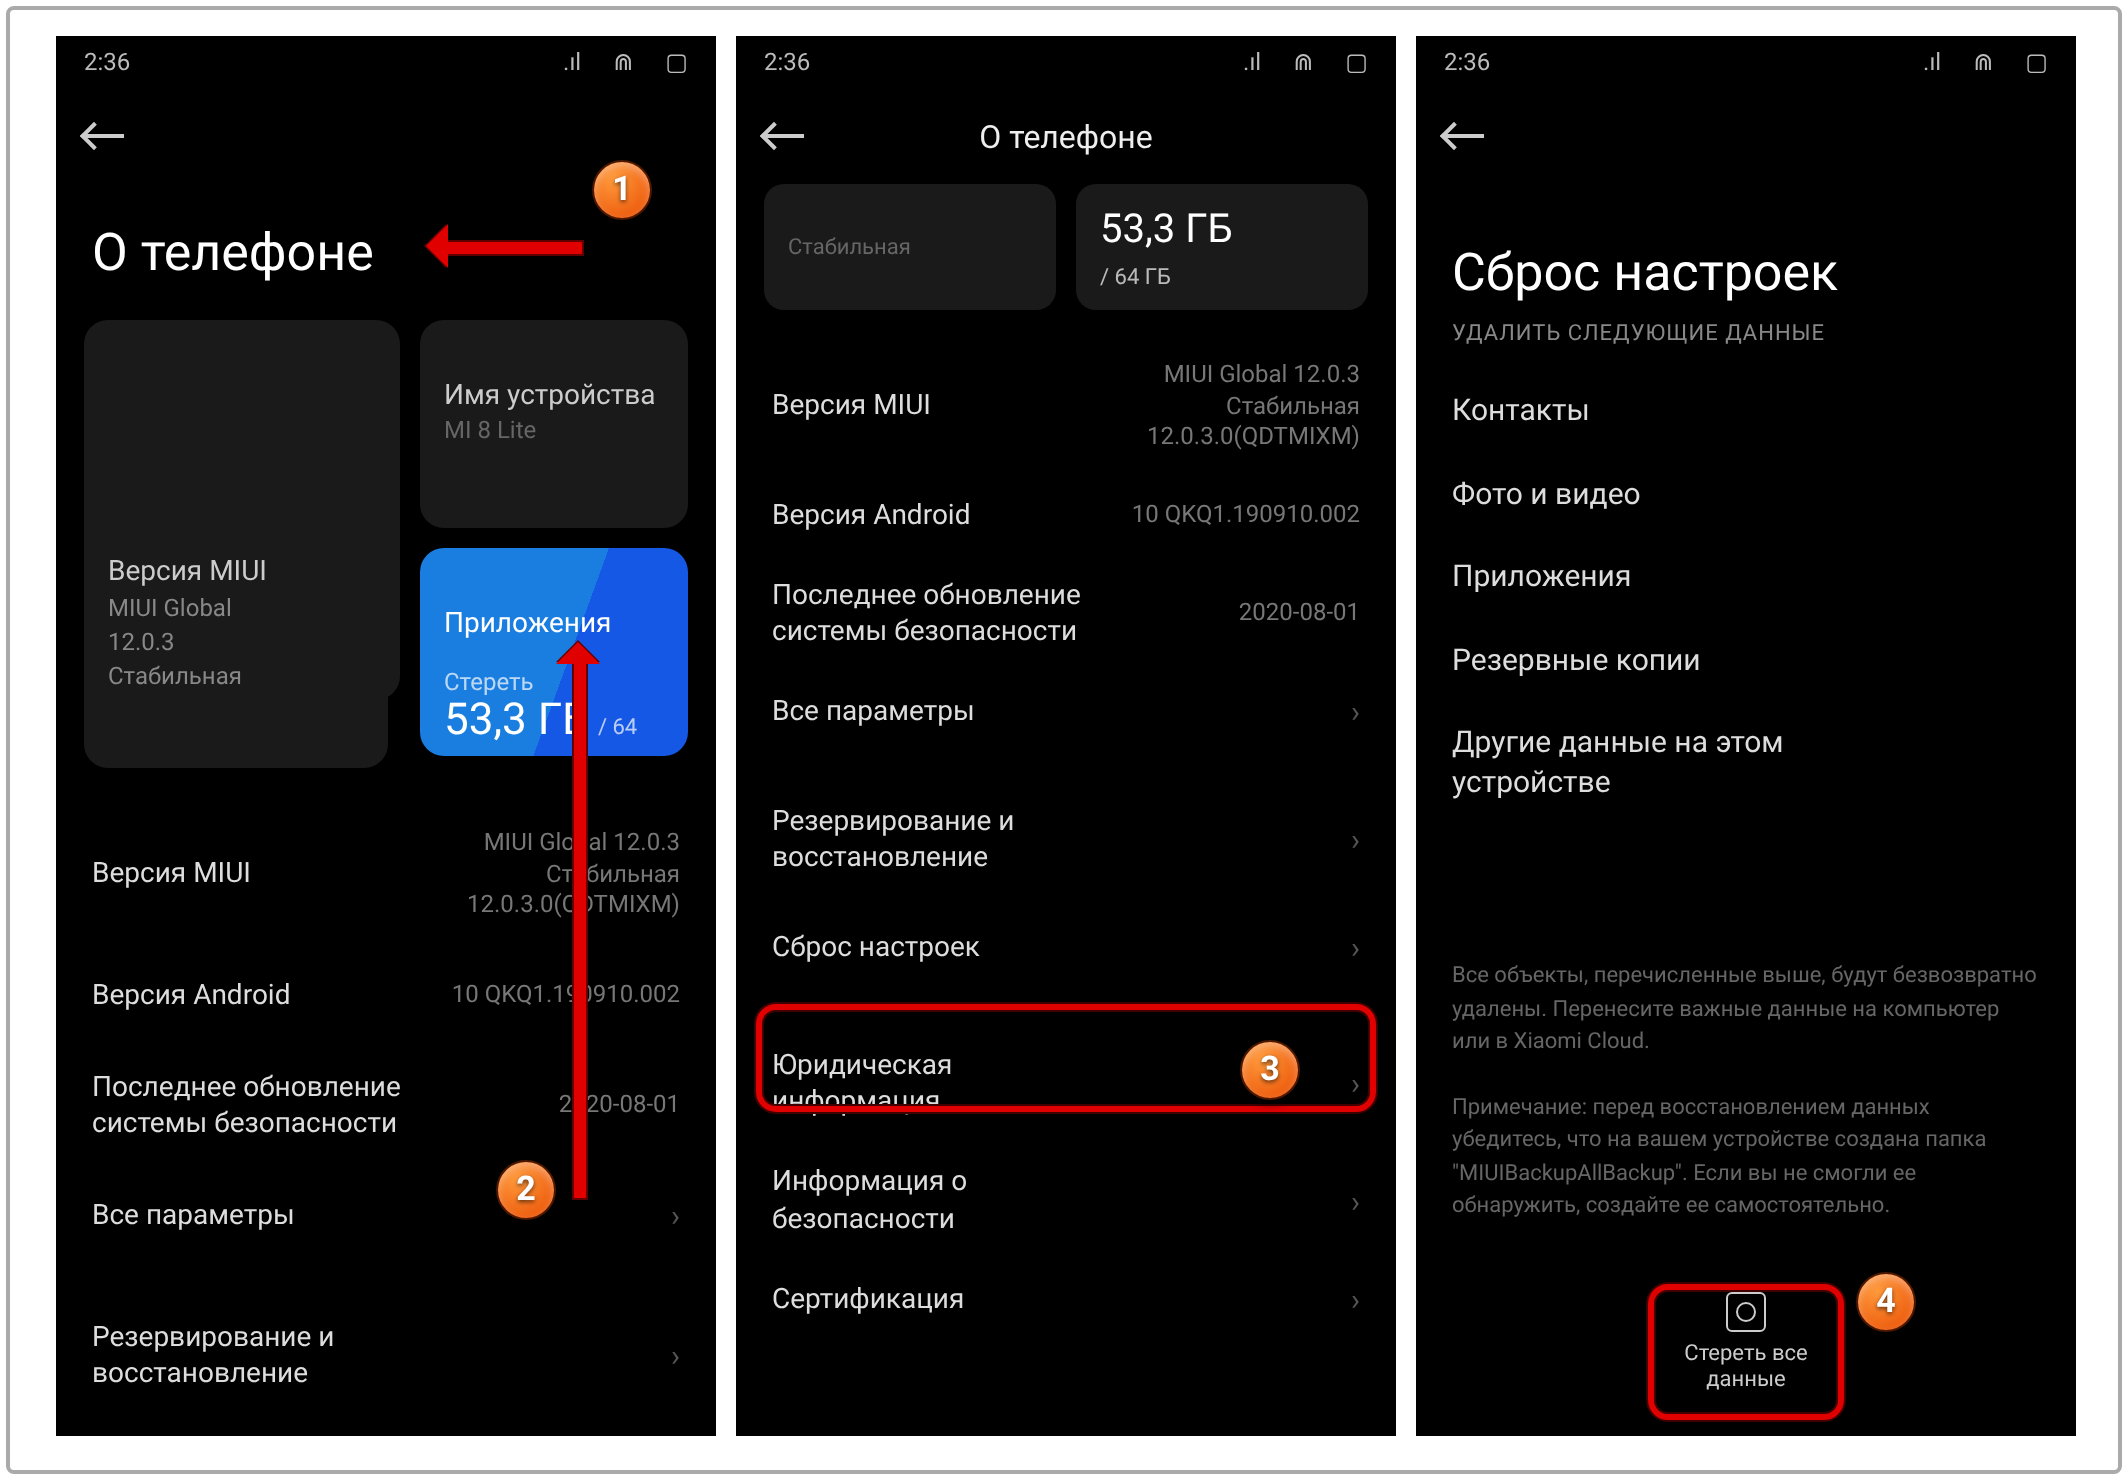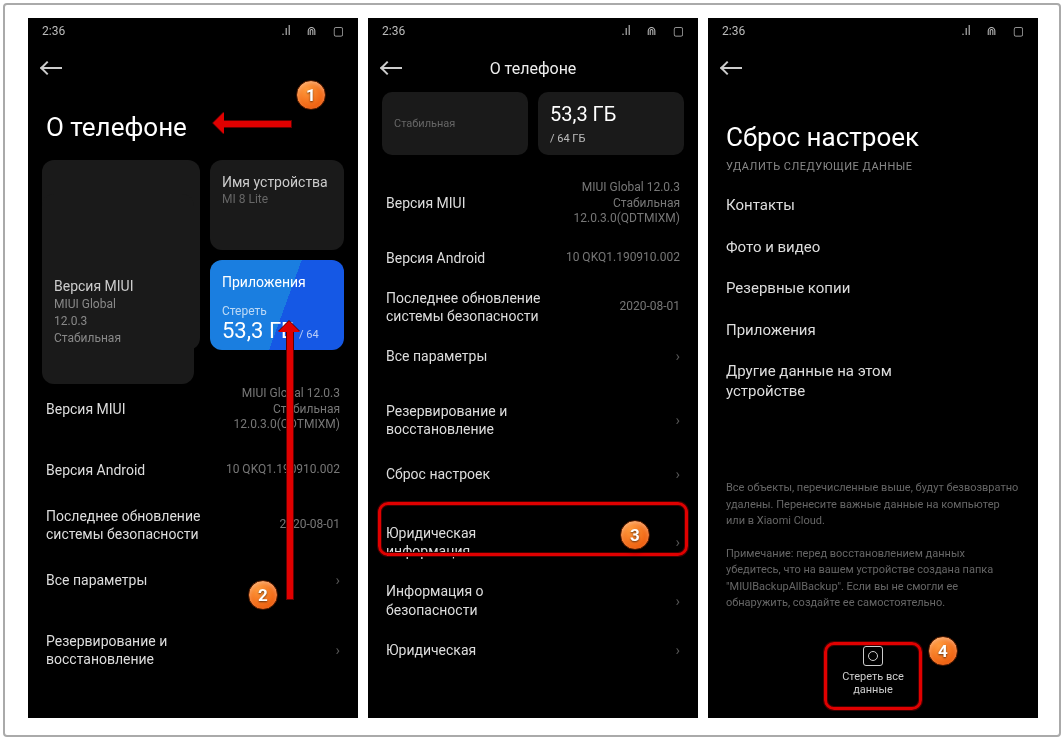--- a/index.html
+++ b/index.html
@@ -80,21 +80,21 @@
   }
   .miui-logo-card { display:flex; align-items:center; justify-content:center; }
   .miui-logo {
     width: 90px; height: 90px;
     background: linear-gradient(135deg, #6a4bc8, #3a7ef0, #a85bd8);
     border-radius: 18px;
     display:flex; align-items:center; justify-content:center;
     font-size: 44px; font-weight: 700; color: #fff;
     position: relative;
   }
-  .card-label { font-size: 14px; color: #ccc; }
+  .card-label { font-size: 14px; color: #ccc; margin-top: 16px; }
   .card-sub { font-size: 12px; color: #666; margin-top: 2px; }
   .card-storage .card-label { color: #fff; }
   .storage-used-label { font-size: 12px; color: rgba(255,255,255,0.7); margin-top: 14px; }
   .storage-used-val { font-size: 22px; color: #fff; font-weight: 400; }
   .storage-total { font-size: 11px; color: rgba(255,255,255,0.7); }
   .miui-ver-card .card-label { color:#ccc; font-size:14px; margin-top: 70px;}
   .miui-ver-sub { font-size: 12px; color:#888; margin-top:3px; }
 
   .row {
     display: flex; justify-content: space-between; align-items: center;
@@ -304,21 +304,21 @@
   <div class="divider"></div>
   <div class="row row-thin">
     <div class="row-label">Юридическая информация</div>
     <div class="chevron">›</div>
   </div>
   <div class="row row-thin">
     <div class="row-label">Информация о безопасности</div>
     <div class="chevron">›</div>
   </div>
   <div class="row row-thin">
-    <div class="row-label">Юридическая</div>
+    <div class="row-label">Сертификация</div>
     <div class="chevron">›</div>
   </div>
 
   <div class="red-outline" style="left:10px; right:10px; top:484px; height:54px;"></div>
 </div>
 
 <div class="phone phone3">
   <div class="statusbar">
     <span>2:36</span>
     <span class="right">
@@ -333,24 +333,24 @@
   <div class="big-title" style="padding-top:30px; padding-bottom:8px;">Сброс настроек</div>
   <div class="big-title-sub">УДАЛИТЬ СЛЕДУЮЩИЕ ДАННЫЕ</div>
   <div class="reset-list">
     <div class="row row-thin">
         <div class="row-label">Контакты</div>
       </div>
     <div class="row row-thin">
         <div class="row-label">Фото и видео</div>
       </div>
     <div class="row row-thin">
+        <div class="row-label">Приложения</div>
+      </div>
+    <div class="row row-thin">
         <div class="row-label">Резервные копии</div>
-      </div>
-    <div class="row row-thin">
-        <div class="row-label">Приложения</div>
       </div>
     <div class="row row-thin">
         <div class="row-label">Другие данные на этом устройстве</div>
       </div>
   </div>
   <div style="height:60px;"></div>
   <div class="footer-note">Все объекты, перечисленные выше, будут безвозвратно удалены. Перенесите важные данные на компьютер или в Xiaomi Cloud.</div>
   <div class="footer-note">Примечание: перед восстановлением данных убедитесь, что на вашем устройстве создана папка "MIUIBackupAllBackup". Если вы не смогли ее обнаружить, создайте ее самостоятельно.</div>
 
   <div class="erase-btn-wrap">

